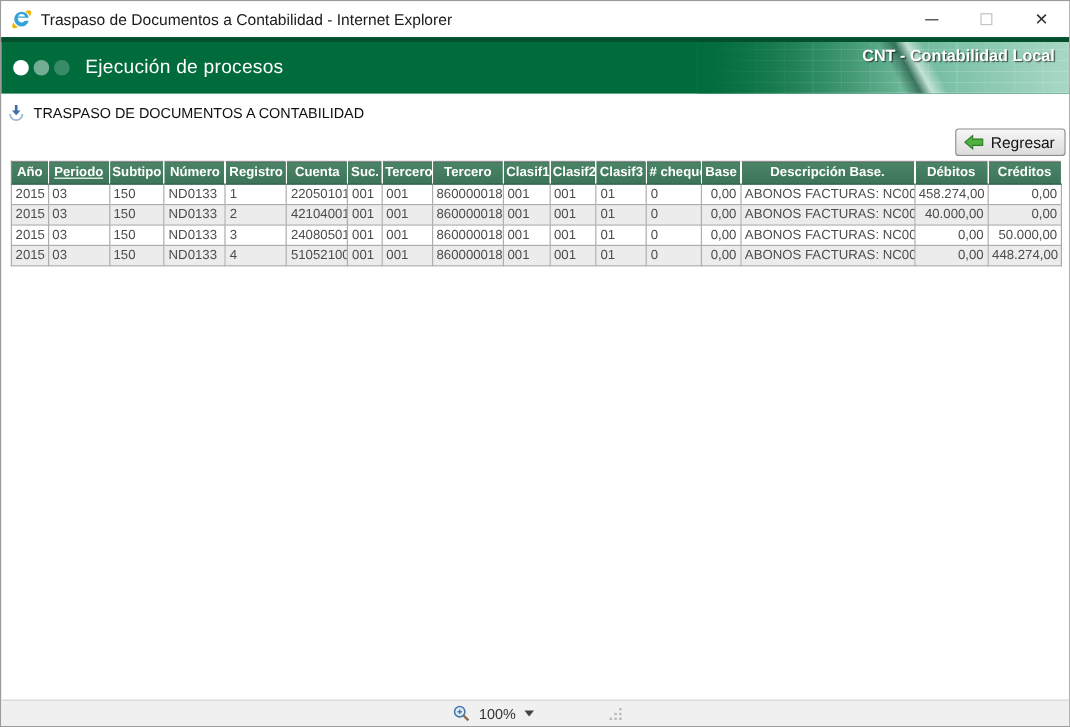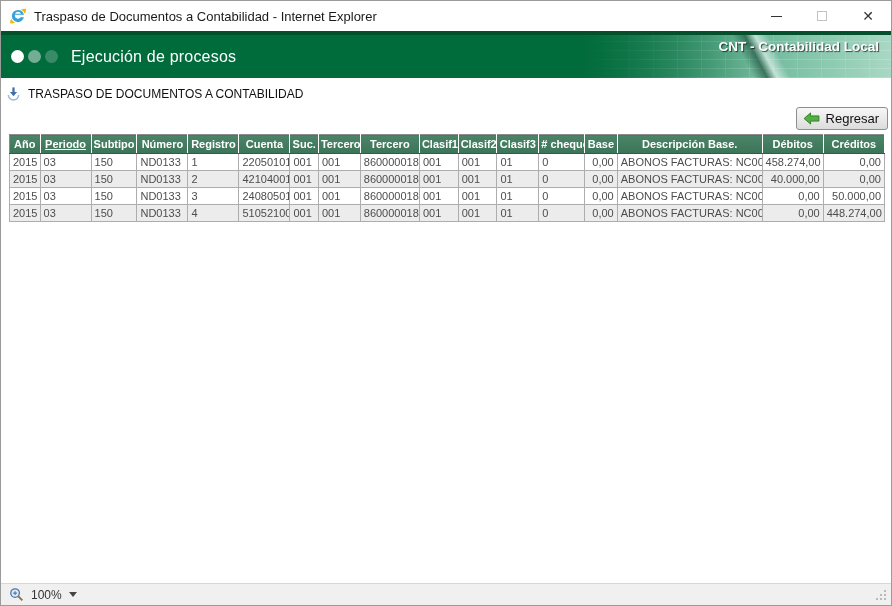--- a/index.html
+++ b/index.html
@@ -79,21 +79,21 @@
   table.grid td{
     height:17px;padding:1px 3px;color:var(--text-dark);
     border:1px solid var(--cell-border);
     white-space:nowrap;overflow:hidden;background:#fff;
   }
   table.grid tbody tr:nth-child(even) td{background:var(--row-alt);}
   
   .statusbar{
     position:absolute;left:0;right:0;bottom:0;height:22px;
     background:#f0f0f0;border-top:1px solid #d7d7d7;
-    display:flex;align-items:center;justify-content:space-between;
+    display:flex;align-items:center;justify-content:center;
     font-size:12px;color:#333;padding-right:4px;gap:48px;
   }
   .zoom-ctl{display:flex;align-items:center;gap:7px;padding:0 8px;height:100%;cursor:pointer;}
   .caret{width:0;height:0;border-left:4px solid transparent;border-right:4px solid transparent;border-top:5px solid #444;}
   .grip{width:12px;height:12px;margin-left:6px;}
 </style>
 </head>
 <body>
 
 <div class="titlebar">

